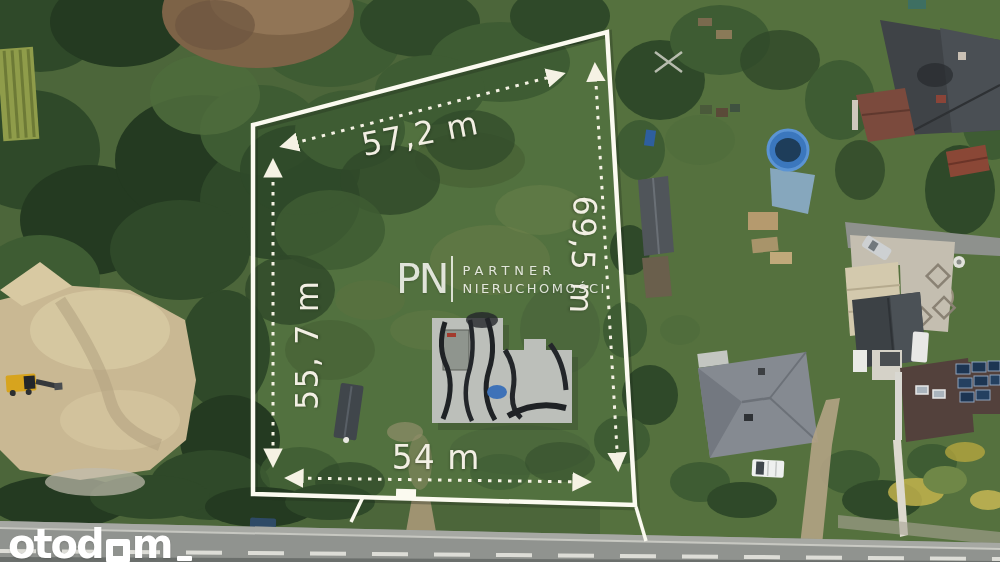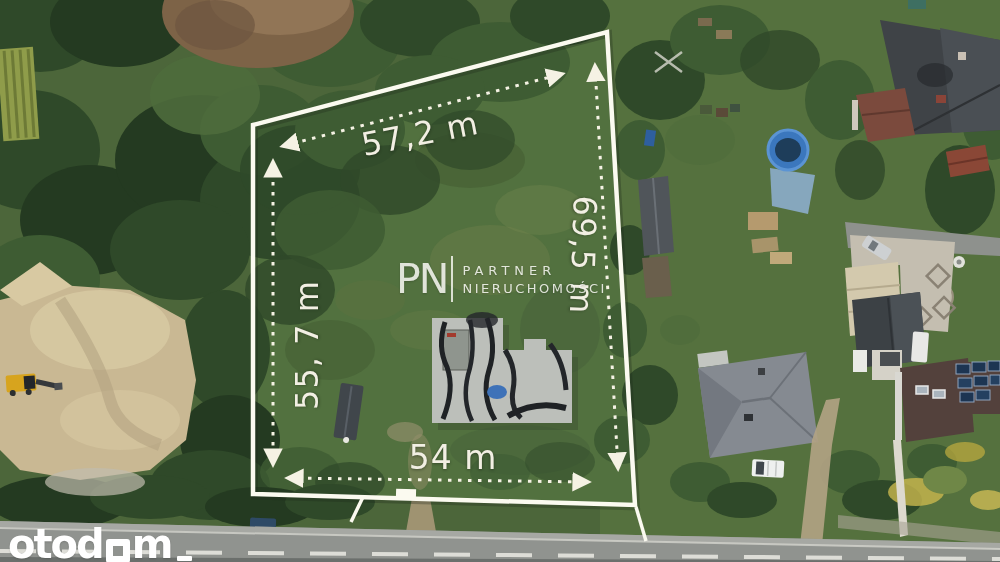--- a/index.html
+++ b/index.html
@@ -5,21 +5,21 @@
   html,body{margin:0;padding:0;background:#222;}
   .stage{position:relative;width:1000px;height:562px;overflow:hidden;
          font-family:"DejaVu Sans","Liberation Sans",sans-serif;background:#4c663a;}
   .stage svg{position:absolute;left:0;top:0;}
   .dim-label{position:absolute;color:#f2efe3;font-size:32px;font-weight:400;
              letter-spacing:1px;white-space:nowrap;
              text-shadow:0 1px 3px rgba(20,25,15,.45);transform-origin:center;}
   .lbl-top{left:420px;top:134px;transform:translate(-50%,-50%) rotate(-11deg);}
   .lbl-right{left:583px;top:255px;transform:translate(-50%,-50%) rotate(92deg);}
   .lbl-left{left:307px;top:345px;transform:translate(-50%,-50%) rotate(-90deg);}
-  .lbl-bottom{left:436px;top:457px;transform:translate(-50%,-50%);font-size:33px;margin-left:17px;}
+  .lbl-bottom{left:436px;top:457px;transform:translate(-50%,-50%);font-size:33px;}
   .agency{position:absolute;left:396px;top:256px;display:flex;align-items:center;
           color:rgba(252,252,247,.85);text-shadow:0 1px 2px rgba(0,0,0,.18);}
   .agency .pn{font-size:41px;line-height:44px;letter-spacing:-2px;font-weight:400;}
   .agency .bar{width:2px;height:46px;background:rgba(252,252,247,.8);margin:0 9px 0 4px;}
   .agency .col{display:flex;flex-direction:column;gap:3px;}
   .agency .l1{font-size:13px;letter-spacing:5px;}
   .agency .l2{font-size:13px;letter-spacing:2.5px;}
   .otodom{position:absolute;left:8px;top:521px;color:#fff;font-weight:bold;
           font-size:40px;letter-spacing:-2px;display:flex;align-items:flex-end;
           text-shadow:0 1px 2px rgba(0,0,0,.15);}

